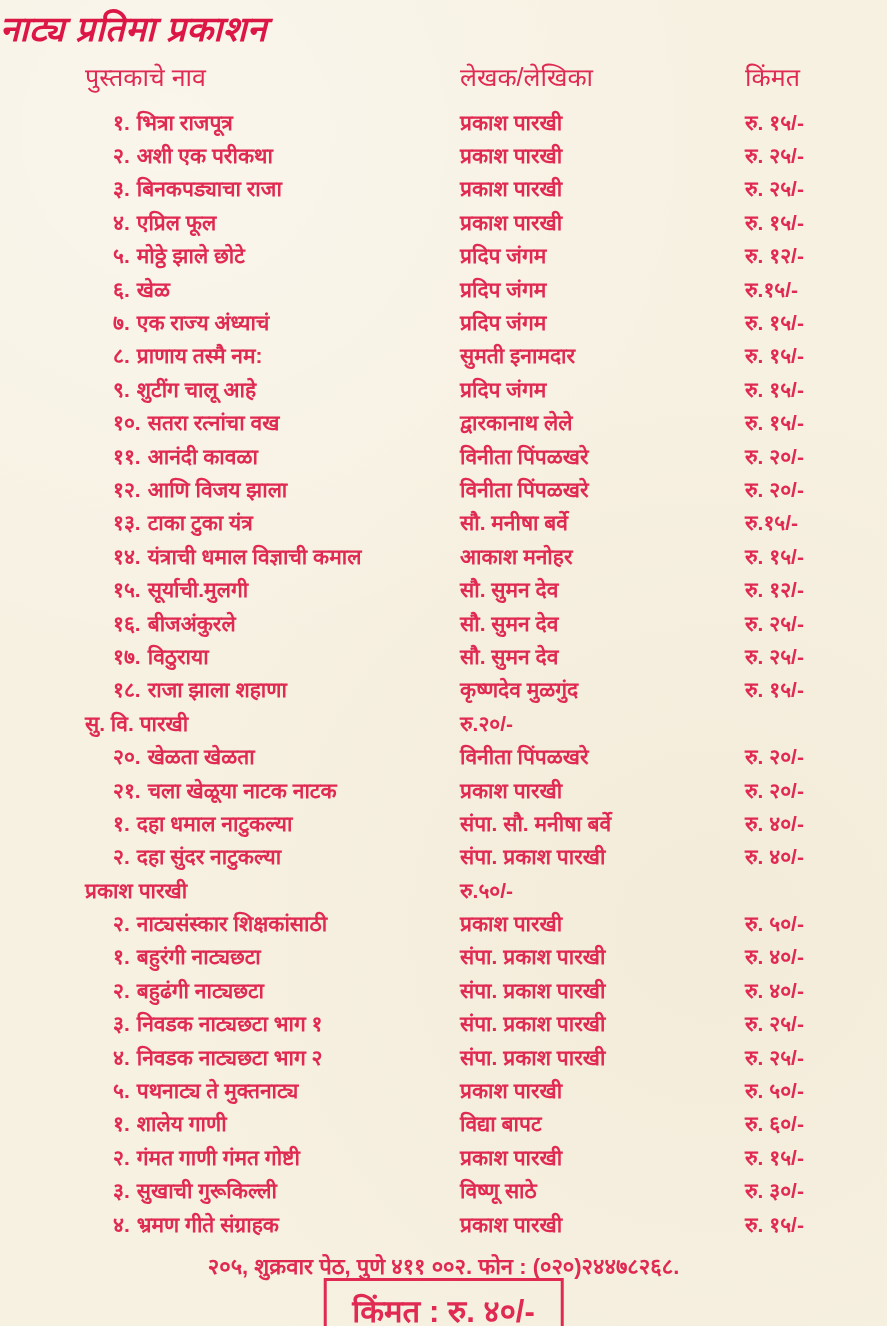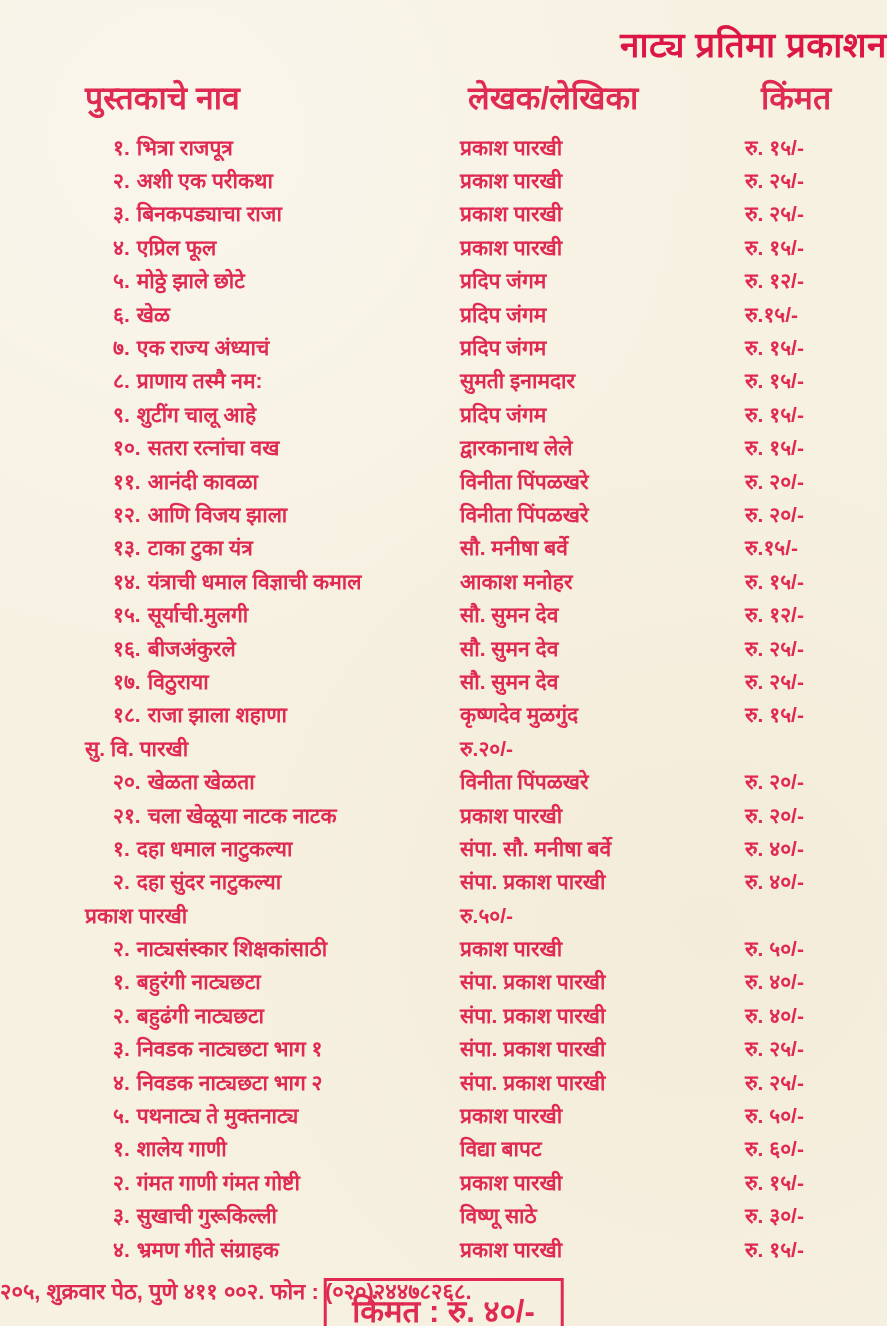--- a/index.html
+++ b/index.html
@@ -14,52 +14,52 @@
     position:relative;
     width:887px;height:1326px;
     background:
       radial-gradient(circle at 20% 10%, rgba(255,255,255,.35), rgba(255,255,255,0) 40%),
       radial-gradient(circle at 80% 70%, rgba(230,220,195,.25), rgba(255,255,255,0) 50%),
       var(--bg);
     overflow:hidden;
     color:var(--red);
   }
   .title{
-    padding-top:20px;
-    text-align:right;
+    padding-top:4px;
+    text-align:left;
     font-size:35px;
     font-weight:700;
     color:var(--red-dark);
     letter-spacing:.5px;
+    font-style:italic;
   }
   .thead{
     display:grid;
     grid-template-columns:375px 285px auto;
     padding:8px 0 6px 85px;
-    font-size:32px;
-    font-weight:700;
-    gap:8px;
+    font-size:25px;
+    font-weight:400;
   }
   .book-list{
     padding-top:6px;
   }
   .row{
     display:grid;
     grid-template-columns:375px 285px auto;
     padding-left:85px;
     height:33.4px;
     align-items:center;
     font-size:21px;
     font-weight:600;
   }
   .cell-name{white-space:nowrap;margin-left:28px;}
   .num{margin-right:7px;}
   .address-line{
     margin-top:10px;
-    text-align:left;
+    text-align:center;
     font-size:22px;
     font-weight:600;
     white-space:nowrap;
   }
   .address-line .bold{font-weight:800;}
   .price-box{
     position:absolute;
     left:50%;
     transform:translateX(-50%);
     top:1278px;

